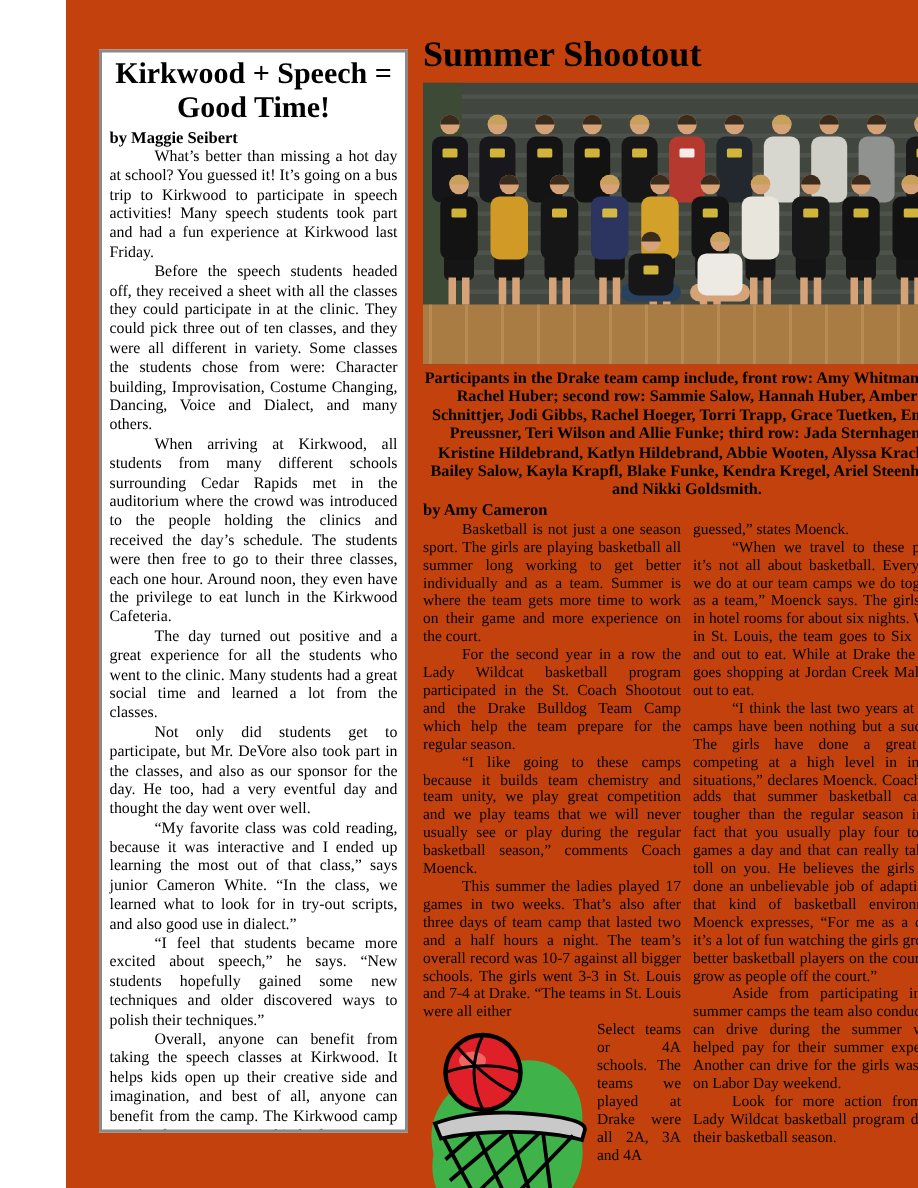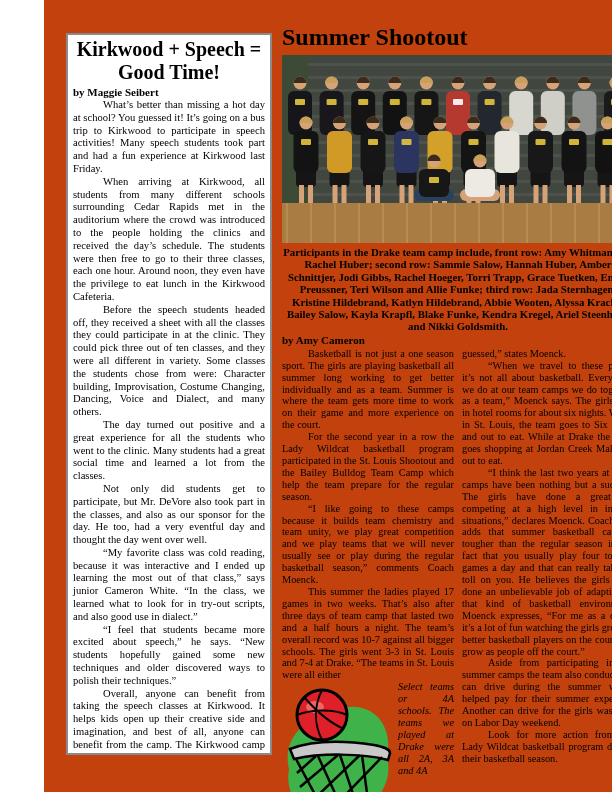--- a/index.html
+++ b/index.html
@@ -14,34 +14,34 @@
   
   .right-sec{position:absolute;left:238px;top:24px;width:352px;height:768px;overflow:hidden;}
   .headline{margin:0 0 4px 0;font-size:24px;line-height:27px;text-align:left;font-weight:bold;}
   .photo-wrap{width:352px;height:188px;overflow:hidden;}
   .caption{font-weight:bold;font-size:10.8px;line-height:12.4px;text-align:center;margin:3px 0 1px 0;}
   .cols{display:flex;gap:8px;height:452px;overflow:hidden;margin-top:1px;}
   .col{width:172px;overflow:hidden;}
   .col p{margin:0;font-size:10.3px;line-height:11.9px;text-align:justify;text-indent:26px;}
   .col p.noindent{text-indent:0;}
   .clip-float{float:left;width:112px;height:142px;margin:2px 4px 0 0;}
-  .wrap-para{margin:0;font-size:10.3px;line-height:11.9px;text-align:justify;font-style:italic;}
+  .wrap-para{margin:0;font-size:10.3px;line-height:11.9px;text-align:justify;}
   svg{display:block;}
 </style>
 </head>
 <body>
 
 <div class="page">
 
   <div class="left-box">
     <h1>Kirkwood + Speech = Good Time!</h1>
     <div class="byline">by Maggie Seibert</div>
     <p>What’s better than missing a hot day at school?  You guessed it!  It’s going on a bus trip to Kirkwood to participate in speech activities!  Many speech students took part and had a fun experience at Kirkwood last Friday.</p>
+    <p>Before the speech students headed off, they received a sheet with all the classes they could participate in at the clinic.  They could pick three out of ten classes, and they were all different in variety.  Some classes the students chose from were:  Character building, Improvisation, Costume Changing, Dancing, Voice and Dialect, and many others.</p>
     <p>When arriving at Kirkwood, all students from many different schools surrounding Cedar Rapids met in the auditorium where the crowd was introduced to the people holding the clinics and received the day’s schedule.  The students were then free to go to their three classes, each one hour.  Around noon, they even have the privilege to eat lunch in the Kirkwood Cafeteria.</p>
-    <p>Before the speech students headed off, they received a sheet with all the classes they could participate in at the clinic.  They could pick three out of ten classes, and they were all different in variety.  Some classes the students chose from were:  Character building, Improvisation, Costume Changing, Dancing, Voice and Dialect, and many others.</p>
     <p>The day turned out positive and a great experience for all the students who went to the clinic.  Many students had a great social time and learned a lot from the classes.</p>
     <p>Not only did students get to participate, but Mr. DeVore also took part in the classes, and also as our sponsor for the day.  He too, had a very eventful day and thought the day went over well.</p>
     <p>“My favorite class was cold reading, because it was interactive and I ended up learning the most out of that class,” says junior Cameron White. “In the class, we learned what to look for in try-out scripts, and also good use in dialect.”</p>
     <p>“I feel that students became more excited about speech,” he says. “New students hopefully gained some new techniques and older discovered ways to polish their techniques.”</p>
     <p>Overall, anyone can benefit from taking the speech classes at Kirkwood.  It helps kids open up their creative side and imagination, and best of all, anyone can benefit from the camp.  The Kirkwood camp can be for anyone, any kind of person, so next year, it’s a great thing to think about trying!  Act proud, speak loud, dream big!!!</p>
   </div>
 
   <div class="right-sec">
     <h1 class="headline">Summer Shootout</h1>
 
@@ -195,21 +195,21 @@
           <path d="M 191.5 106 A 6.5 6.5 0 0 1 204.5 106 Z" fill="#c9a05a"></path>
         </svg>
     </div>
 
     <div class="caption">Participants in the Drake team camp include, front row: Amy Whitman and Rachel Huber; second row: Sammie Salow, Hannah Huber, Amber Schnittjer, Jodi Gibbs, Rachel Hoeger, Torri Trapp, Grace Tuetken, Emily Preussner, Teri Wilson and Allie Funke; third row: Jada Sternhagen, Kristine Hildebrand, Katlyn Hildebrand, Abbie Wooten, Alyssa Kracke, Bailey Salow, Kayla Krapfl, Blake Funke, Kendra Kregel, Ariel Steenhoek and Nikki Goldsmith.</div>
     <div class="byline">by Amy Cameron</div>
 
     <div class="cols">
       <div class="col">
         <p>Basketball is not just a one season sport. The girls are playing basketball all summer long working to get better individually and as a team. Summer is where the team gets more time to work on their game and more experience on the court.</p>
-        <p>For the second year in a row the Lady Wildcat basketball program participated in the St. Louis Shootout and the Bailey Bulldog Team Camp which help the team prepare for the regular season.</p>
+        <p>For the second year in a row the Lady Wildcat basketball program participated in the St. Coach Shootout and the Drake Bulldog Team Camp which help the team prepare for the regular season.</p>
         <p>“I like going to these camps because it builds team chemistry and team unity, we play great competition and we play teams that we will never usually see or play during the regular basketball season,” comments Coach Moenck.</p>
         <p>This summer the ladies played 17 games in two weeks. That’s also after three days of team camp that lasted two and a half hours a night. The team’s overall record was 10-7 against all bigger schools. The girls went 3-3 in St. Louis and 7-4 at Drake. “The teams in St. Louis were all either</p>
         <div class="wrap-para">
           <span class="clip-float">
             <svg width="112" height="142" viewBox="0 0 112 142">
               <path d="M56 26 C 90 16, 112 42, 105 74 C 113 106, 86 134, 52 130 C 22 136, 2 114, 7 86 C 0 58, 20 34, 56 26 Z" style="fill:var(--clip-green)"></path>
               <circle cx="40" cy="32" r="25" style="fill:var(--clip-ball);stroke:var(--clip-outline);stroke-width:3"></circle>
               <ellipse cx="33" cy="24" rx="9" ry="6" style="fill:var(--clip-ball-hi);opacity:0.8"></ellipse>
               <path d="M40 7 C 32 23, 32 41, 40 57" style="fill:none;stroke:var(--clip-outline);stroke-width:2"></path>
               <path d="M15 32 C 30 26, 52 26, 65 32" style="fill:none;stroke:var(--clip-outline);stroke-width:2"></path>

